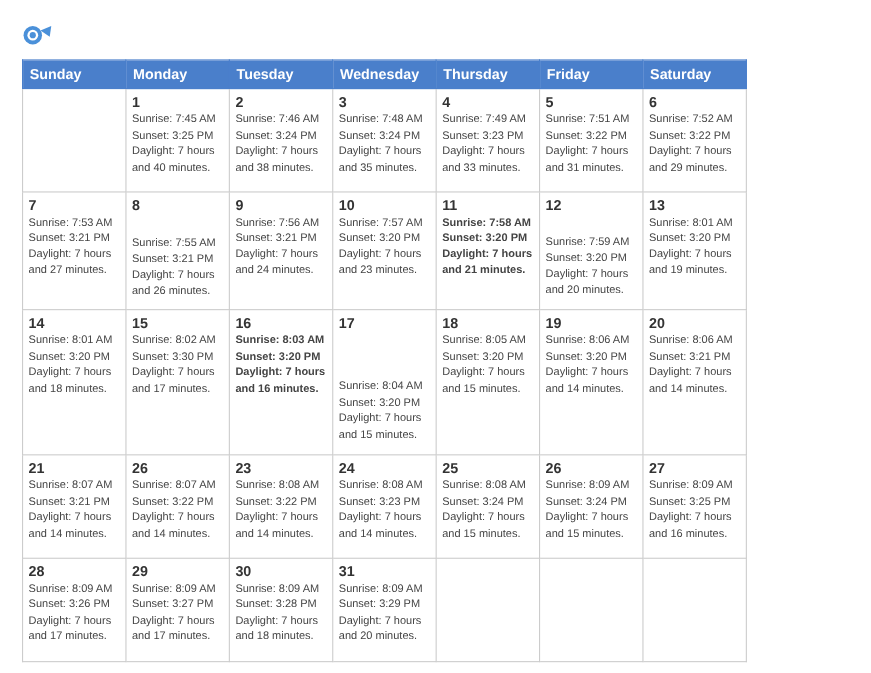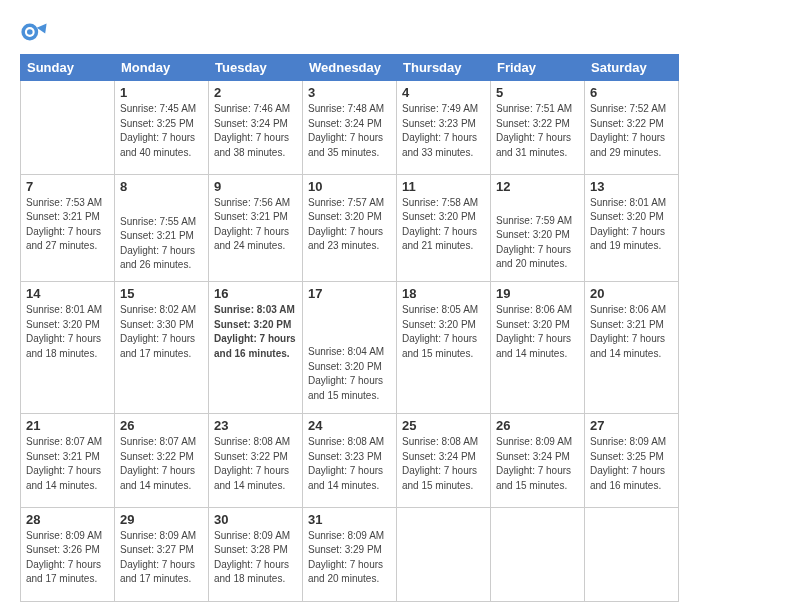--- a/index.html
+++ b/index.html
@@ -202,21 +202,21 @@
           </td>
           <td>
             <span class="day-num">10</span>
             <div class="day-info" style="white-space: pre-line;">Sunrise: 7:57 AM
 Sunset: 3:20 PM
 Daylight: 7 hours
 and 23 minutes.</div>
           </td>
           <td>
             <span class="day-num">11</span>
-            <div class="day-info" style="white-space: pre-line;">Sunrise: 7:58 AM
+            <div class="day-info" style="white-space: pre-line; font-weight: bold;">Sunrise: 7:58 AM
 Sunset: 3:20 PM
 Daylight: 7 hours
 and 21 minutes.</div>
           </td>
           <td>
             <span class="day-num">12</span>
             <div class="day-info" style="white-space: pre-line; margin-top: 20px;">Sunrise: 7:59 AM
 Sunset: 3:20 PM
 Daylight: 7 hours
 and 20 minutes.</div>

